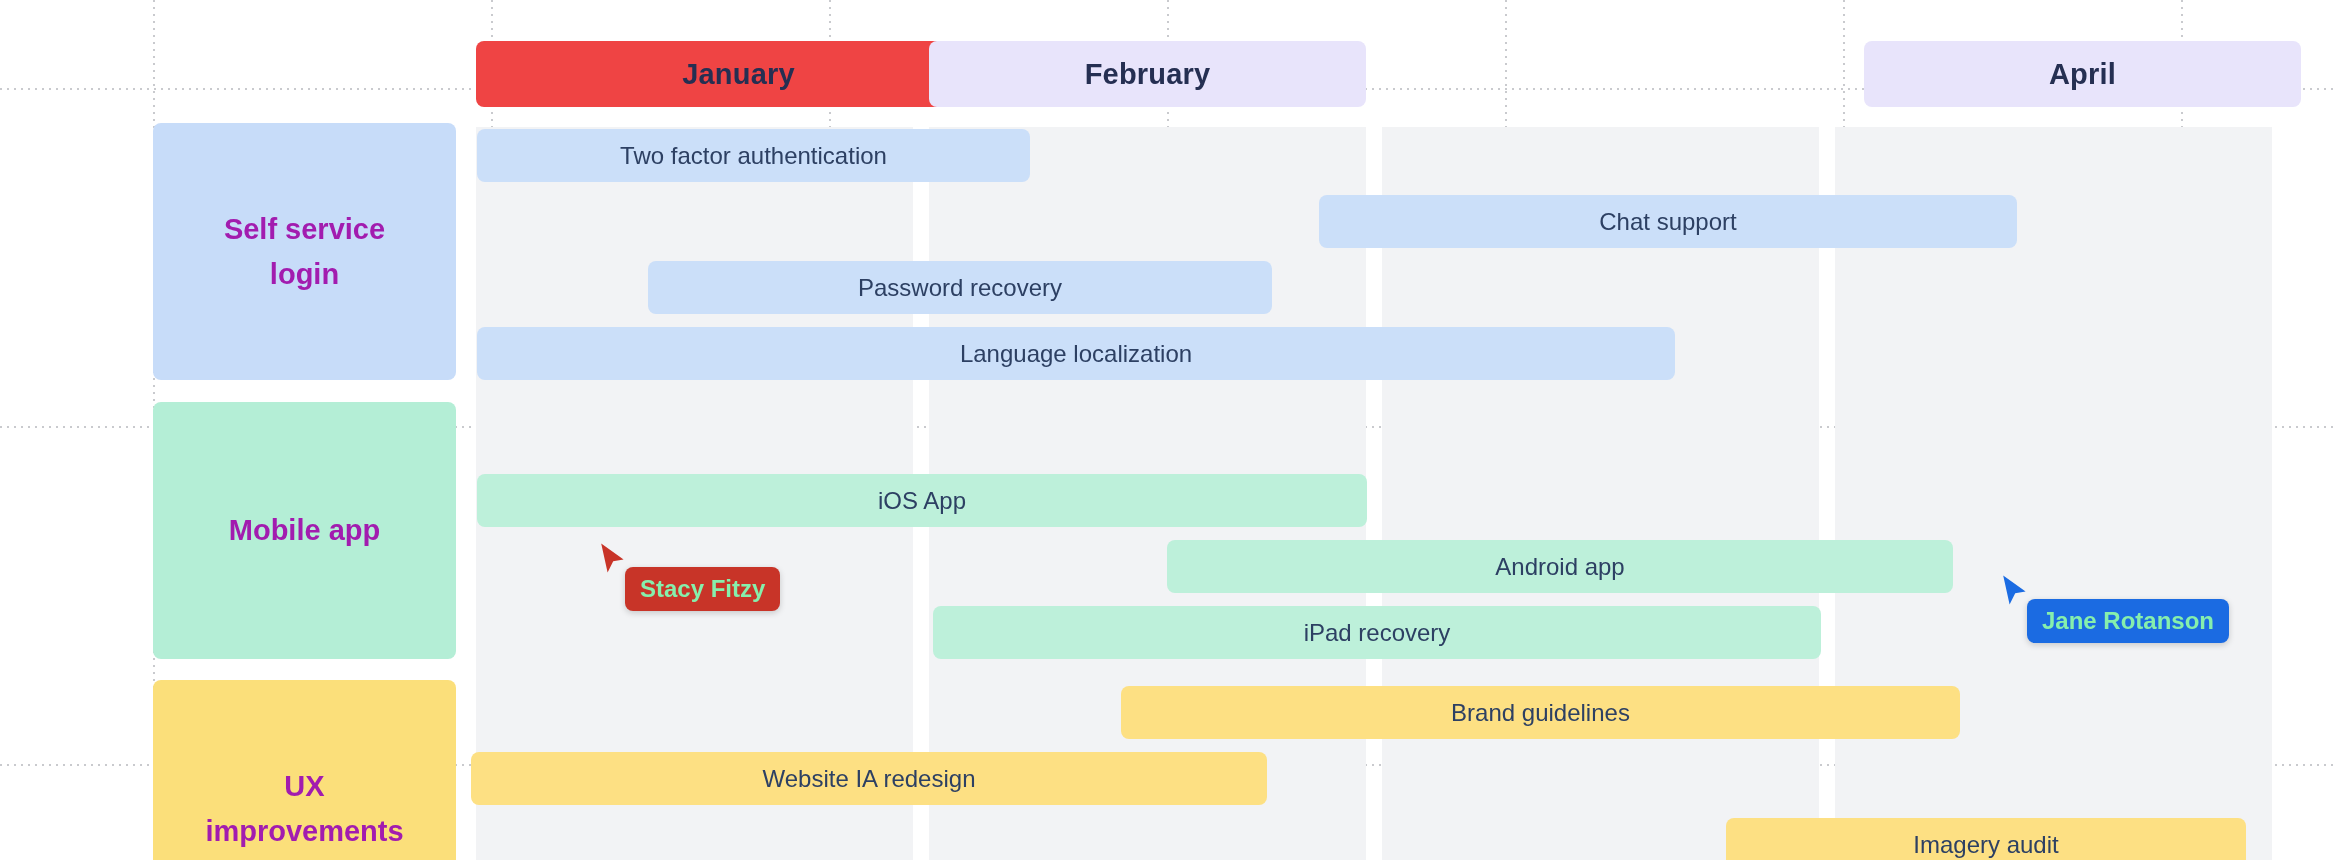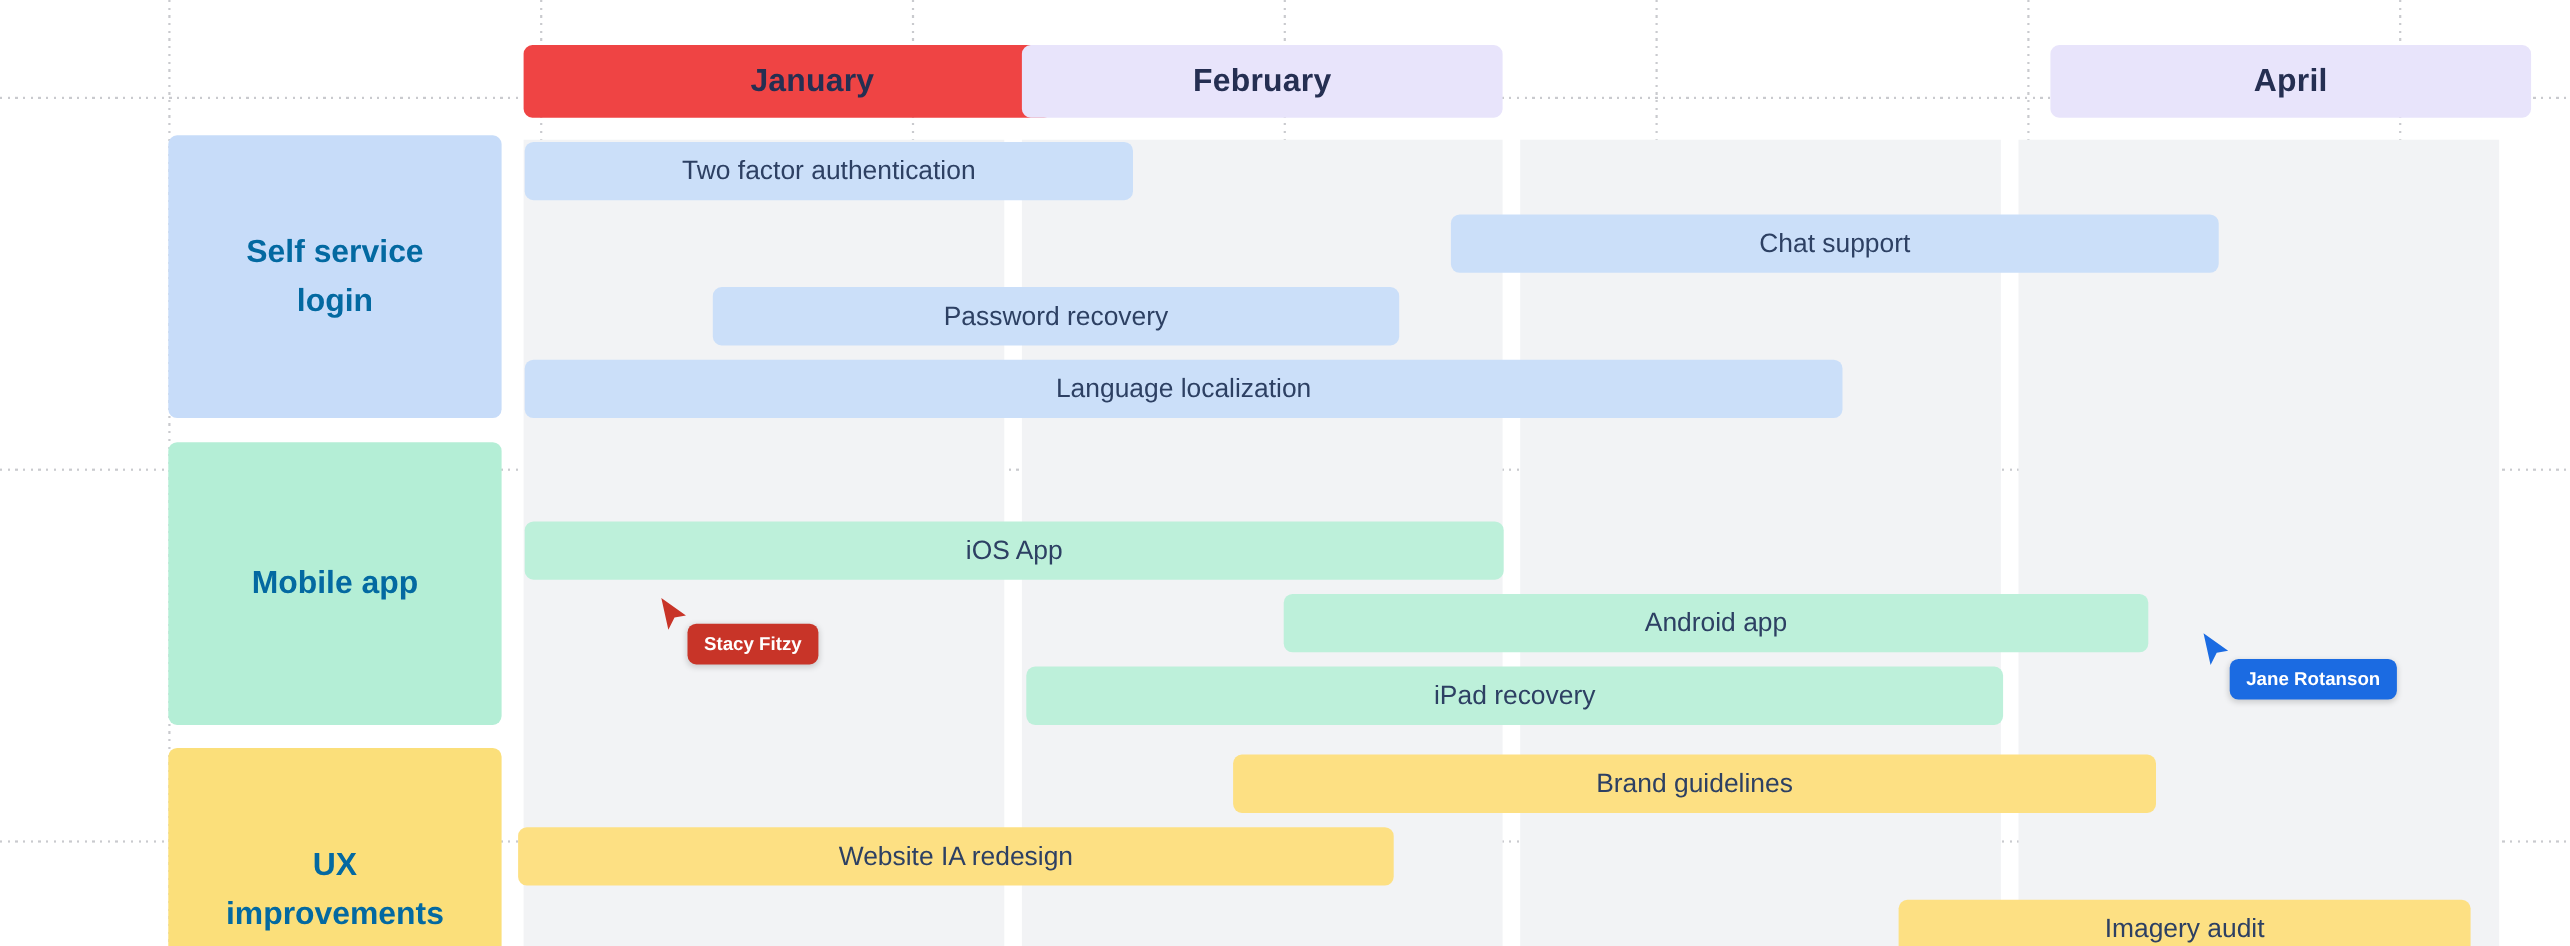--- a/index.html
+++ b/index.html
@@ -15,29 +15,29 @@
     background-image:repeating-linear-gradient(to bottom, #c9cace 0 2px, transparent 2px 7px); }
   .grid-h { position:absolute; left:0; width:2336px; height:2px; z-index:0;
     background-image:repeating-linear-gradient(to right, #c9cace 0 2px, transparent 2px 7px); }
 
   .col-track { position:absolute; z-index:1; background:#f2f3f5; }
 
   .month-header { position:absolute; z-index:2; display:flex; align-items:center; justify-content:center;
     border-radius:8px; font-size:29px; font-weight:bold; color:#252f52; letter-spacing:.2px; }
 
   .row-label { position:absolute; z-index:2; display:flex; align-items:center; justify-content:center;
-    text-align:center; border-radius:8px; font-size:29px; font-weight:bold; color:#0369a1;
+    text-align:center; border-radius:8px; font-size:29px; font-weight:bold; color:#a21caf;
     line-height:1.55; padding:0 34px; box-sizing:border-box; }
 
   .task-bar { position:absolute; z-index:3; display:flex; align-items:center; justify-content:center;
     border-radius:8px; font-size:24px; font-weight:normal; color:#2d4063; white-space:nowrap; }
 
   .cursor { position:absolute; z-index:6; }
   .cursor svg { display:block; overflow:visible; }
-  .cursor-label { position:absolute; border-radius:8px; color:#ffffff; font-size:17px; font-weight:bold;
+  .cursor-label { position:absolute; border-radius:8px; color:#86efac; font-size:24px; font-weight:bold;
     line-height:1; padding:10px 15px; white-space:nowrap; box-shadow:0 2px 6px rgba(0,0,0,.18); }
 </style>
 </head>
 <body>
 
 <div id="canvas">
     <div class="grid-v" style="left: 153px;"></div>
     <div class="grid-v" style="left: 491px;"></div>
     <div class="grid-v" style="left: 829px;"></div>
     <div class="grid-v" style="left: 1167px;"></div>

